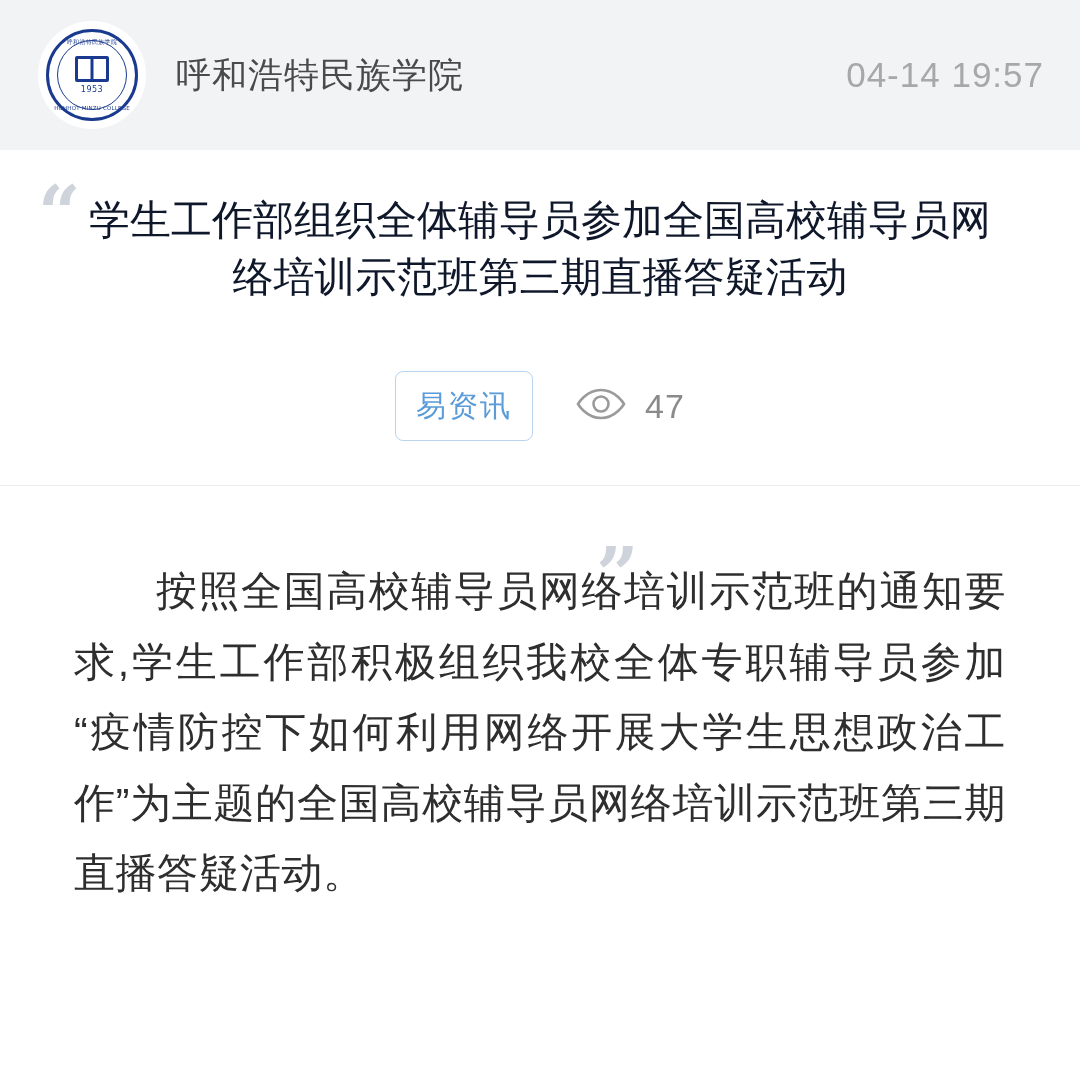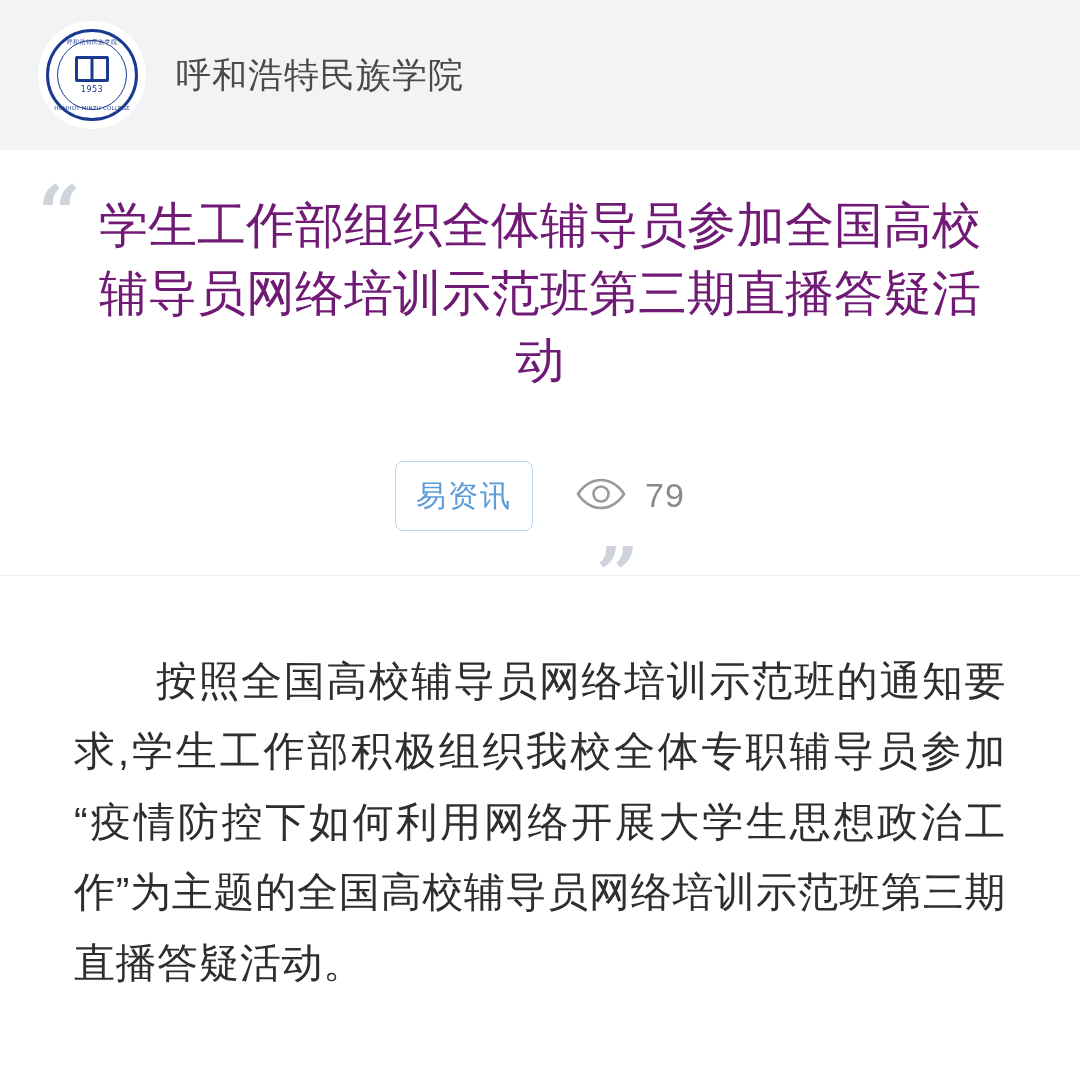--- a/index.html
+++ b/index.html
@@ -133,23 +133,23 @@
     left: 38px;
     top: 38px;
     font-size: 74px;
     line-height: 0.7;
     color: #cfd4dc;
     font-family: "DejaVu Serif", serif;
     font-weight: bold;
     user-select: none;
   }
   .title-text {
-    font-size: 49px;
+    font-size: 41px;
     line-height: 1.38;
-    color: #701a75;
+    color: #0f172a;
     text-align: center;
     font-weight: normal;
     letter-spacing: 0px;
     margin: 0;
     padding: 0 20px;
   }
   .quote-close {
     position: absolute;
     font-size: 74px;
     line-height: 0.7;
@@ -217,20 +217,21 @@
         <div class="logo-year">1953</div>
       </div>
       <div class="logo-arc-bottom">HOHHOT MINZU COLLEGE</div>
     </div>
   </div>
 
   <div class="account-name">呼和浩特民族学院</div>
 
   <div class="header-spacer"></div>
 
+  <div class="timestamp">04-14 19:57</div>
 </div>
 
 <div class="title-block">
 
   <span class="quote-open">“</span>
 
   <h1 class="title-text">学生工作部组织全体辅导员参加全国高校辅导员网络培训示范班第三期直播答疑活动</h1>
 
   <span class="quote-close">”</span>
 
@@ -238,20 +239,20 @@
 
     <div class="tag-button">易资讯</div>
 
     <div class="view-count">
       <span class="eye-icon">
         <svg width="52" height="34" viewBox="0 0 52 34" xmlns="http://www.w3.org/2000/svg">
           <path d="M26 3 C11 3 3 17 3 17 C3 17 11 31 26 31 C41 31 49 17 49 17 C49 17 41 3 26 3 Z" fill="none" stroke="#9a9a9a" stroke-width="2.6"></path>
           <circle cx="26" cy="17" r="7.5" fill="none" stroke="#9a9a9a" stroke-width="2.6"></circle>
         </svg>
       </span>
-      <span class="view-number">79</span>
+      <span class="view-number">47</span>
     </div>
   </div>
 </div>
 
 <div class="article-body">
   <p class="article-paragraph">按照全国高校辅导员网络培训示范班的通知要求,学生工作部积极组织我校全体专职辅导员参加“疫情防控下如何利用网络开展大学生思想政治工作”为主题的全国高校辅导员网络培训示范班第三期直播答疑活动。</p>
 </div>
 
 </body></html>

